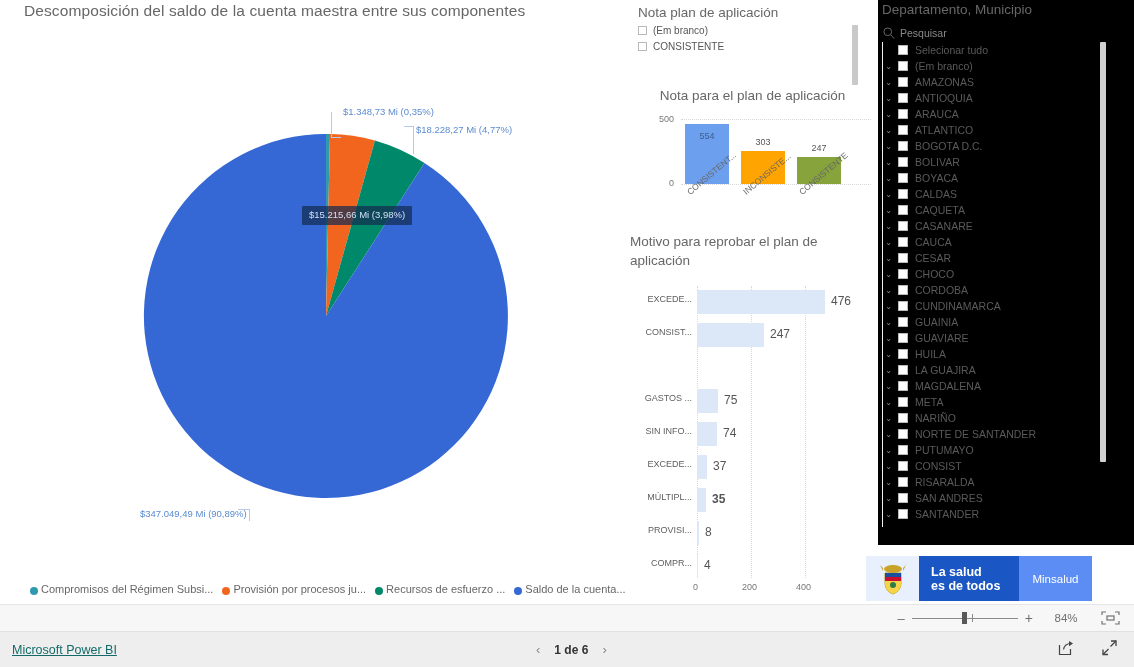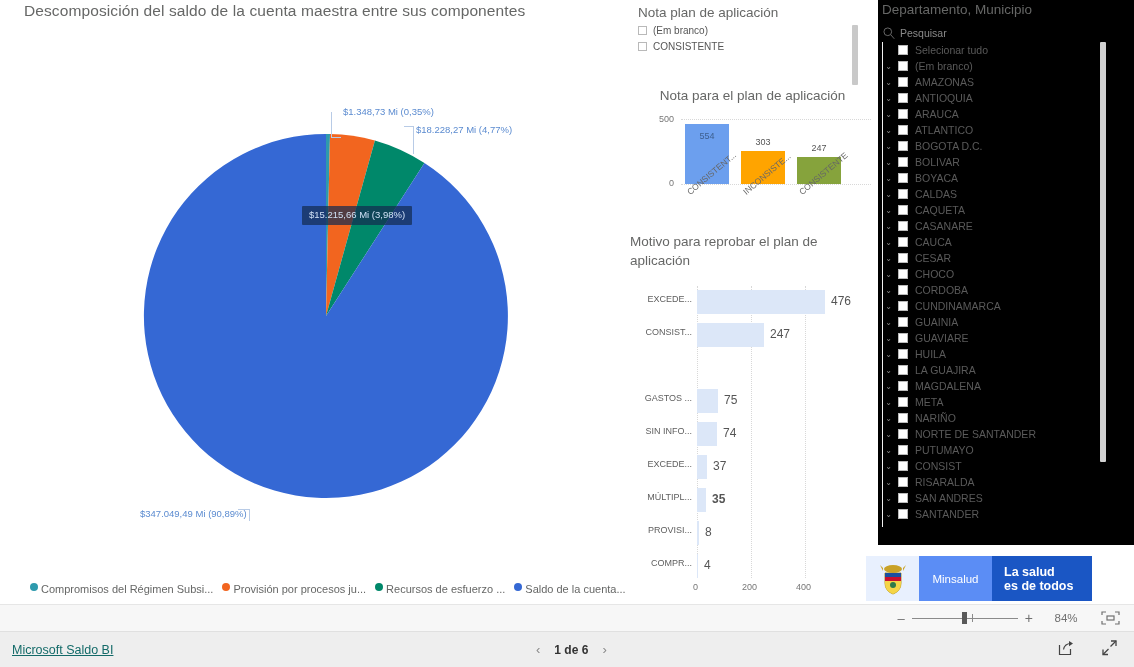--- a/index.html
+++ b/index.html
@@ -31,21 +31,21 @@
     font-size: 9.5px; line-height: 12px; text-align: center;
     padding: 3px 7px 4px 7px; border-radius: 1px;
   }
 
   
   #pie-legend {
     position: absolute; left: 30px; top: 583px; width: 598px;
     display: flex; align-items: center; gap: 0px;
     font-size: 11px; color: #666766; white-space: nowrap;
   }
-  .legend-item { display: flex; align-items: flex-start; margin-right: 9px; }
+  .legend-item { display: flex; align-items: flex-end; margin-right: 9px; }
   .legend-dot { width: 8px; height: 8px; border-radius: 50%; margin-right: 3px; flex: none; }
 
   
   #mid-col { position: absolute; left: 628px; top: 0; width: 250px; height: 604px; }
 
   #nota-slicer { position: absolute; left: 0; top: 0; width: 250px; height: 90px; text-align: right; }
   .visual-title { font-size: 13.5px; color: #666766; }
   #nota-slicer .visual-title { position: absolute; left: 10px; top: 5px; }
   #nota-list { position: absolute; left: 10px; top: 23px; width: 230px; }
   .chk-row { display: flex; align-items: center; height: 15.5px; font-size: 10px; color: #555; }
@@ -470,25 +470,25 @@
           <ellipse cx="13" cy="7" rx="9" ry="4" fill="#c9a227"></ellipse>
           <path d="M3 6 L0 3 L3 9 Z" fill="#c9a227"></path>
           <path d="M23 6 L26 3 L23 9 Z" fill="#c9a227"></path>
           <path d="M5 11 h16 v10 q0 8 -8 11 q-8 -3 -8 -11 Z" fill="#f5d547" stroke="#b89a2a" stroke-width="1"></path>
           <rect x="5" y="11" width="16" height="4" fill="#1a4fa0"></rect>
           <rect x="5" y="15" width="16" height="4" fill="#c8102e"></rect>
           <path d="M5 19 h16 v2 q0 8 -8 11 q-8 -3 -8 -11 Z" fill="#f5d547"></path>
           <circle cx="13" cy="23" r="3" fill="#2f7a4a"></circle>
         </svg>
       </div>
-      <div id="logo-min">Minsalud</div>
       <div id="logo-salud">
         <span>La salud</span>
         <span>es de todos</span>
       </div>
+      <div id="logo-min">Minsalud</div>
     </div>
 
   </div>
 
   <div id="zoombar">
     <span class="zb-minus">–</span>
     <div id="zb-track">
       <div id="zb-line"></div>
       <div id="zb-thumb"></div>
       <div id="zb-tick"></div>
@@ -500,21 +500,21 @@
         <path d="M1 4 V1 H5" fill="none" stroke="#707070" stroke-width="1.2"></path>
         <path d="M14 1 H18 V4" fill="none" stroke="#707070" stroke-width="1.2"></path>
         <path d="M18 10 V13 H14" fill="none" stroke="#707070" stroke-width="1.2"></path>
         <path d="M5 13 H1 V10" fill="none" stroke="#707070" stroke-width="1.2"></path>
         <rect x="6" y="5" width="7" height="4" fill="none" stroke="#707070" stroke-width="1.2"></rect>
       </svg>
     </span>
   </div>
 
   <div id="footer">
-    <a id="pbi-link">Microsoft Saldo BI</a>
+    <a id="pbi-link">Microsoft Power BI</a>
     <div id="pager">
       <span class="pg-arrow">‹</span>
       <span id="pg-label">1 de 6</span>
       <span class="pg-arrow">›</span>
     </div>
     <div id="footer-icons">
       <span>
         <svg width="17" height="16" viewBox="0 0 17 16">
           <path d="M1.5 5 V14.5 H12.5 V9" fill="none" stroke="#444" stroke-width="1.2"></path>
           <path d="M5.5 9.5 C6.5 4.5 10 3.5 13 3.5" fill="none" stroke="#444" stroke-width="1.2"></path>

